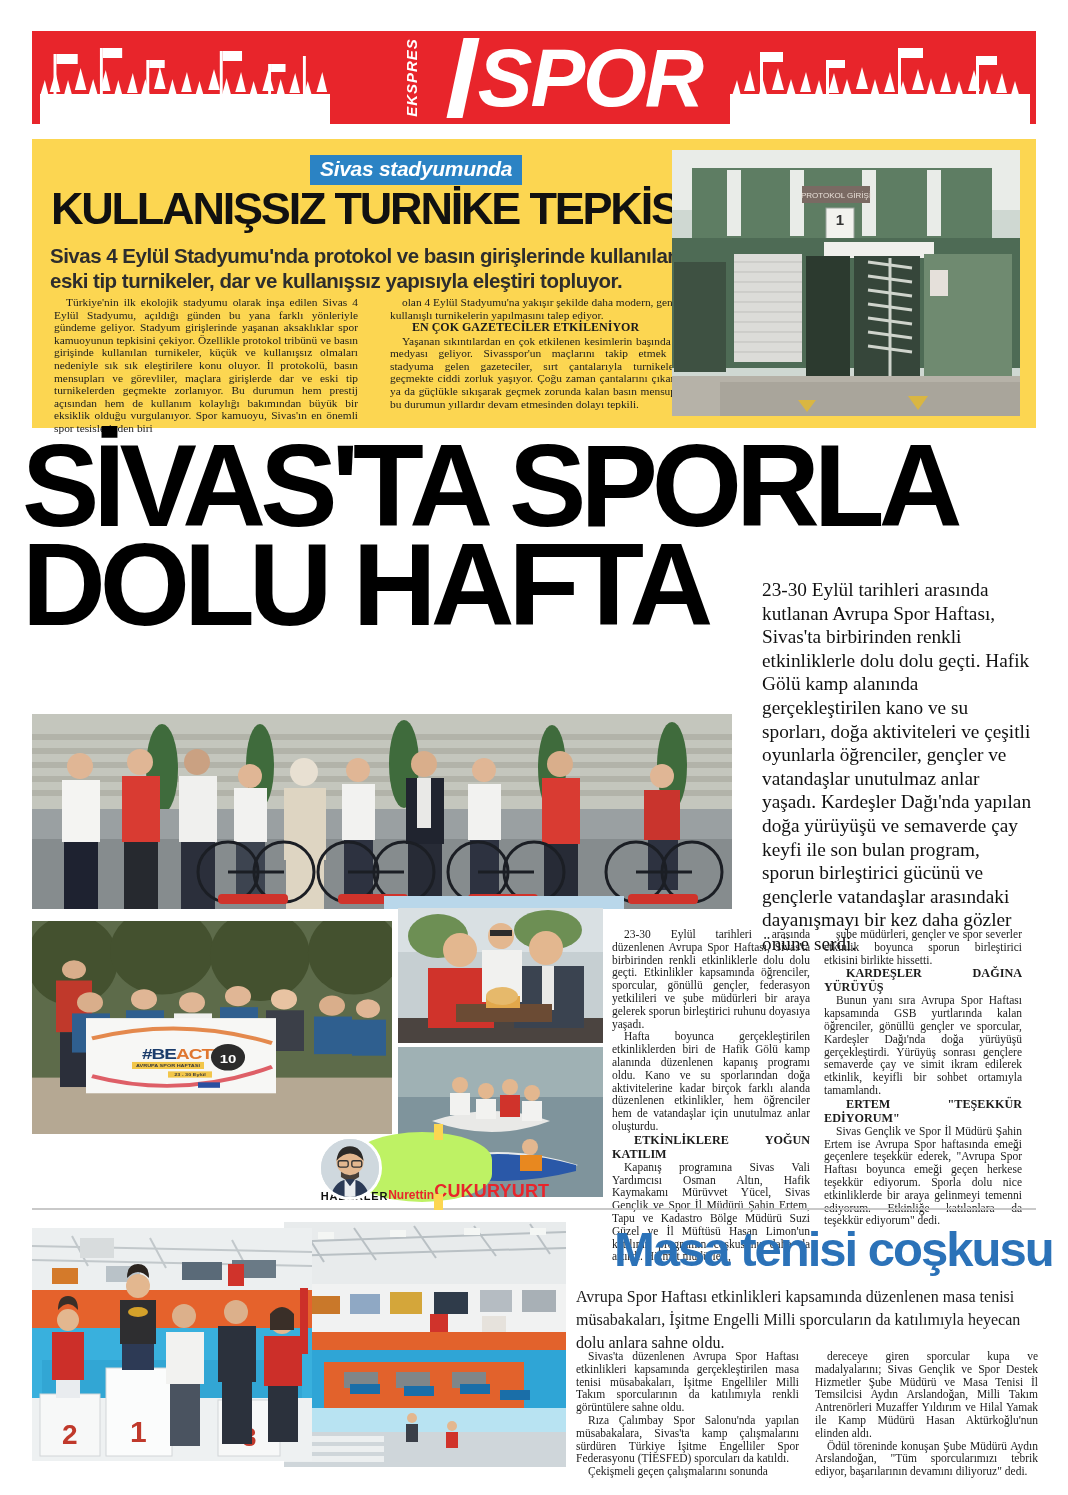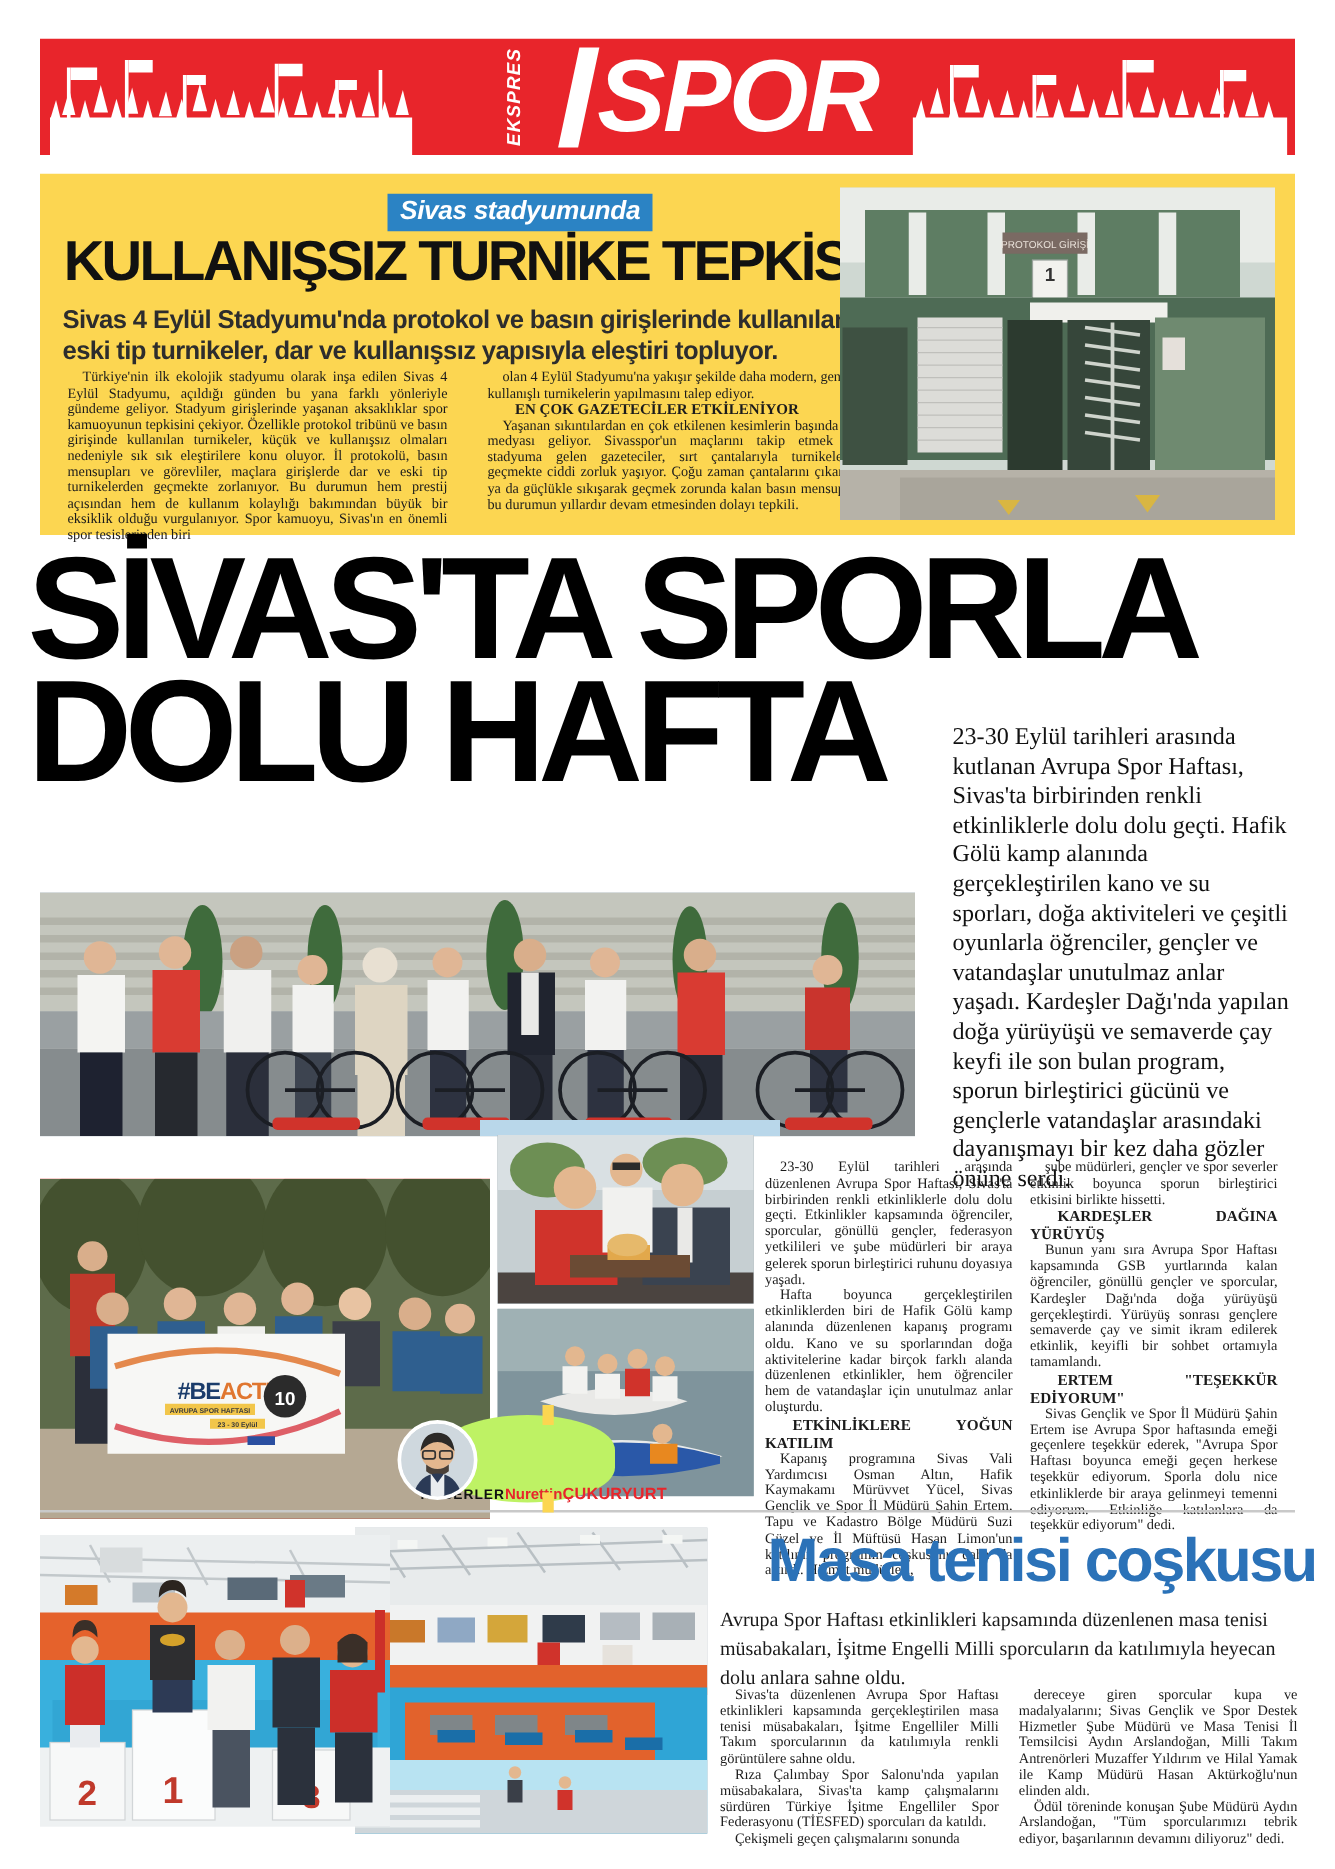--- a/index.html
+++ b/index.html
@@ -112,23 +112,23 @@
     text-align: left; color: #111;
   }
 
   
   .photo-group {
     position: absolute; left: 32px; top: 714px;
     width: 700px; height: 195px; overflow: hidden;
     background: #b9c4cc;
   }
   .photo-walk {
-    position: absolute; left: 32px; top: 943px;
-    width: 360px; height: 272px; overflow: hidden;
-    background: #ef4444;
+    position: absolute; left: 32px; top: 921px;
+    width: 360px; height: 213px; overflow: hidden;
+    background: #fdba74;
   }
   .photo-hands {
     position: absolute; left: 398px; top: 908px;
     width: 205px; height: 135px; overflow: hidden;
     background: #a8b4b8;
   }
   .photo-canoe {
     position: absolute; left: 398px; top: 1047px;
     width: 205px; height: 150px; overflow: hidden;
     background: #8fa3a8;
@@ -153,21 +153,21 @@
   .byline-card .bl1 {
     font-family: "Liberation Sans", sans-serif; font-weight: bold;
     font-size: 11px; letter-spacing: .8px; color: #111;
   }
   .byline-card .bl2 {
     font-family: "Liberation Sans", sans-serif; font-weight: bold;
     font-size: 12px; color: #e8252b; margin-top: 1px;
   }
   .byline-card .bl3 {
     font-family: "Liberation Sans", sans-serif; font-weight: bold;
-    font-size: 13px; color: #e8252b; letter-spacing: .2px;
+    font-size: 18px; color: #e8252b; letter-spacing: .2px;
   }
   .byline-bar {
     position: absolute; width: 9px; height: 16px; background: #fcd651; z-index: 10;
   }
 
   
   .body3 {
     position: absolute; left: 612px; top: 928px;
     width: 425px; height: 272px;
     display: flex; gap: 14px;

